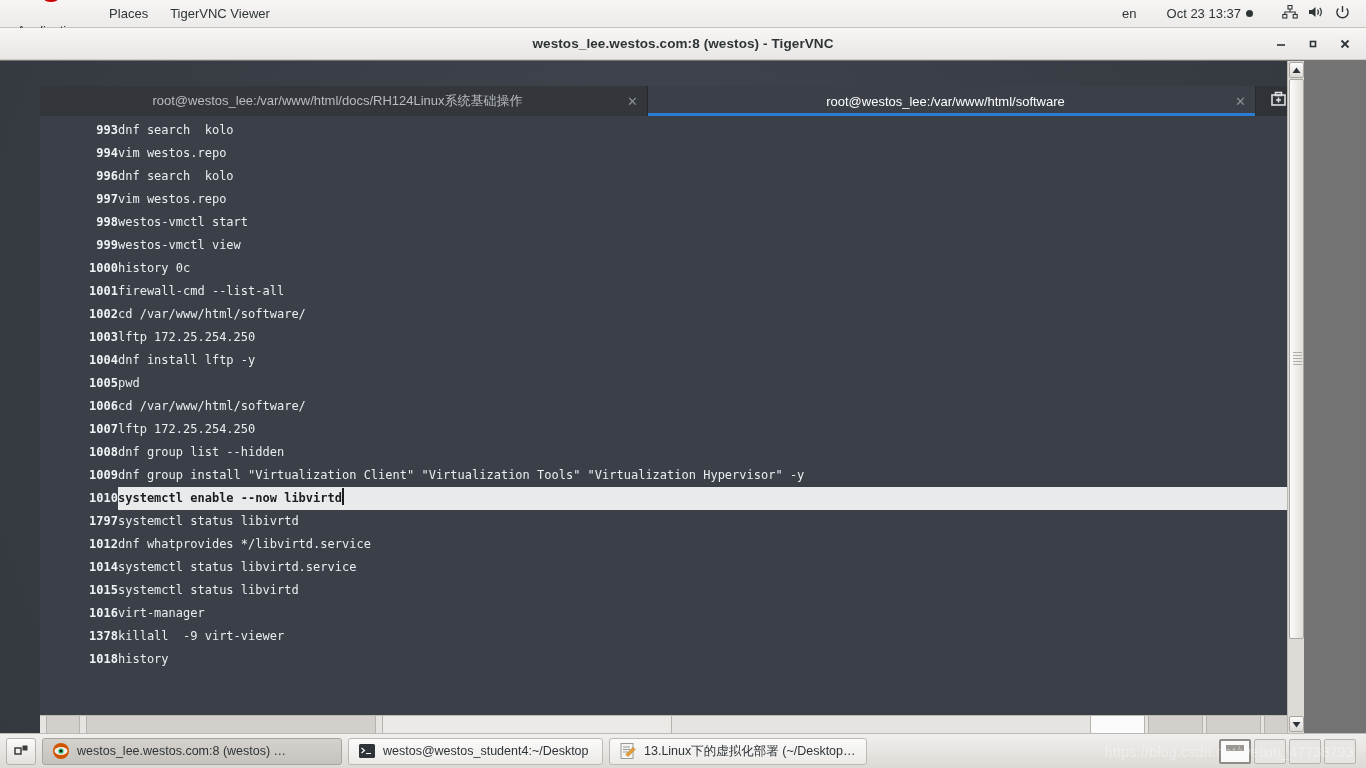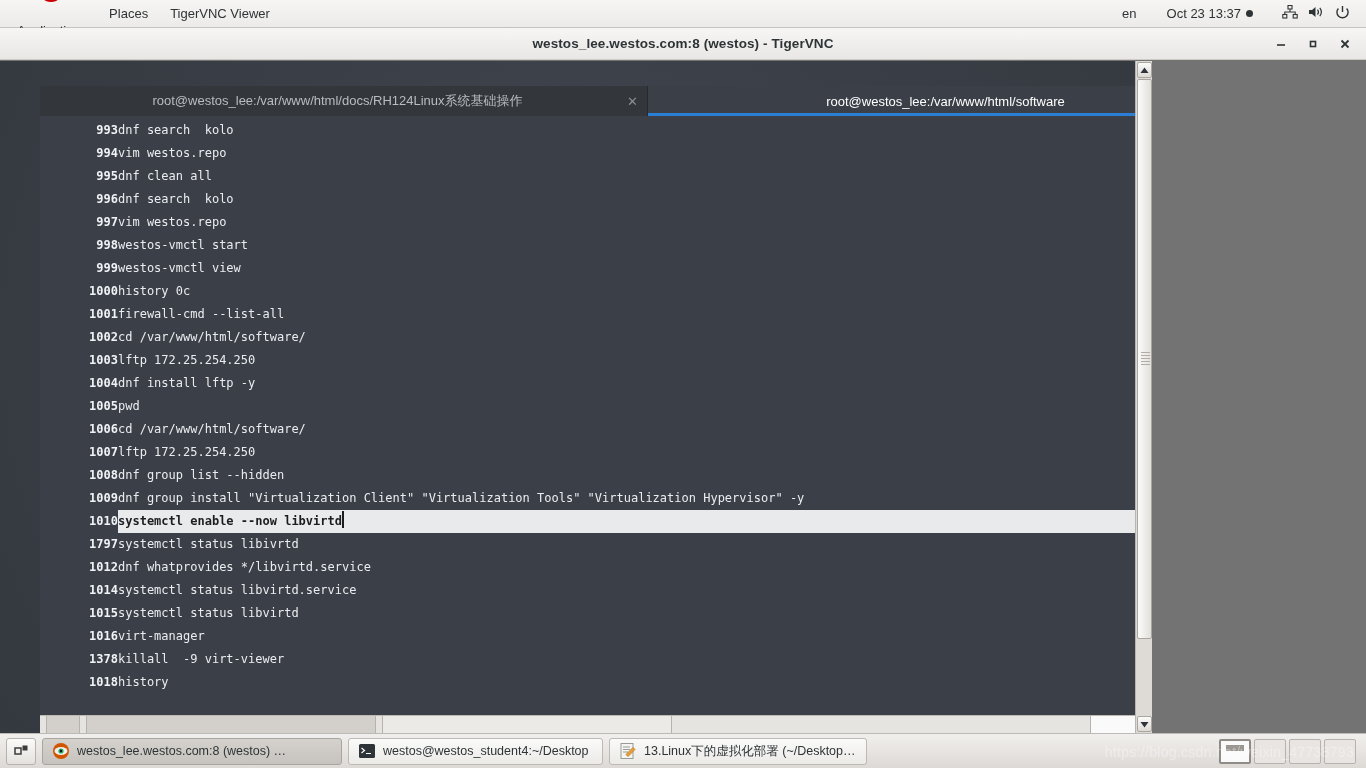--- a/index.html
+++ b/index.html
@@ -49,21 +49,21 @@
     position: absolute; right: 6px; top: 0; height: 32px;
     display: flex; align-items: center; gap: 2px;
   }
   .win-btn {
     width: 30px; height: 26px; display: flex; align-items: center; justify-content: center;
     color: #2e3436; border-radius: 3px; font-size: 13px; cursor: default;
   }
 
   
   .vnc-viewport {
-    position: absolute; left: 0; top: 33px; width: 1152px; height: 672px;
+    position: absolute; left: 0; top: 33px; width: 1304px; height: 672px;
     background: #3b3f47; overflow: hidden;
   }
 
   
   .desktop-bg {
     position: absolute; inset: 0;
     background: radial-gradient(circle at 50% 42%, #434854 0%, #3a3e46 55%, #34383f 100%);
   }
   .wm-logo {
     position: absolute; left: 585px; top: 198px; width: 220px; height: 270px;
@@ -340,21 +340,20 @@
               <svg width="14" height="10" viewBox="0 0 14 10">
                   <polygon points="1,2 13,2 7,9" fill="#dcdfe2"></polygon>
                 </svg>
             </span>
           </div>
         </div>
 
         <div class="term-body">
           <div class="t-line"><span class="t-num">993</span><span class="t-cmd">dnf search  kolo</span></div>
           <div class="t-line"><span class="t-num">994</span><span class="t-cmd">vim westos.repo</span></div>
-          <div class="t-line"><span class="t-num">995</span><span class="t-cmd">dnf clean all</span></div>
           <div class="t-line"><span class="t-num">996</span><span class="t-cmd">dnf search  kolo</span></div>
           <div class="t-line"><span class="t-num">997</span><span class="t-cmd">vim westos.repo</span></div>
           <div class="t-line"><span class="t-num">998</span><span class="t-cmd">westos-vmctl start</span></div>
           <div class="t-line"><span class="t-num">999</span><span class="t-cmd">westos-vmctl view</span></div>
           <div class="t-line"><span class="t-num">1000</span><span class="t-cmd">history 0c</span></div>
           <div class="t-line"><span class="t-num">1001</span><span class="t-cmd">firewall-cmd --list-all</span></div>
           <div class="t-line"><span class="t-num">1002</span><span class="t-cmd">cd /var/www/html/software/</span></div>
           <div class="t-line"><span class="t-num">1003</span><span class="t-cmd">lftp 172.25.254.250</span></div>
           <div class="t-line"><span class="t-num">1004</span><span class="t-cmd">dnf install lftp -y</span></div>
           <div class="t-line"><span class="t-num">1005</span><span class="t-cmd">pwd</span></div>

